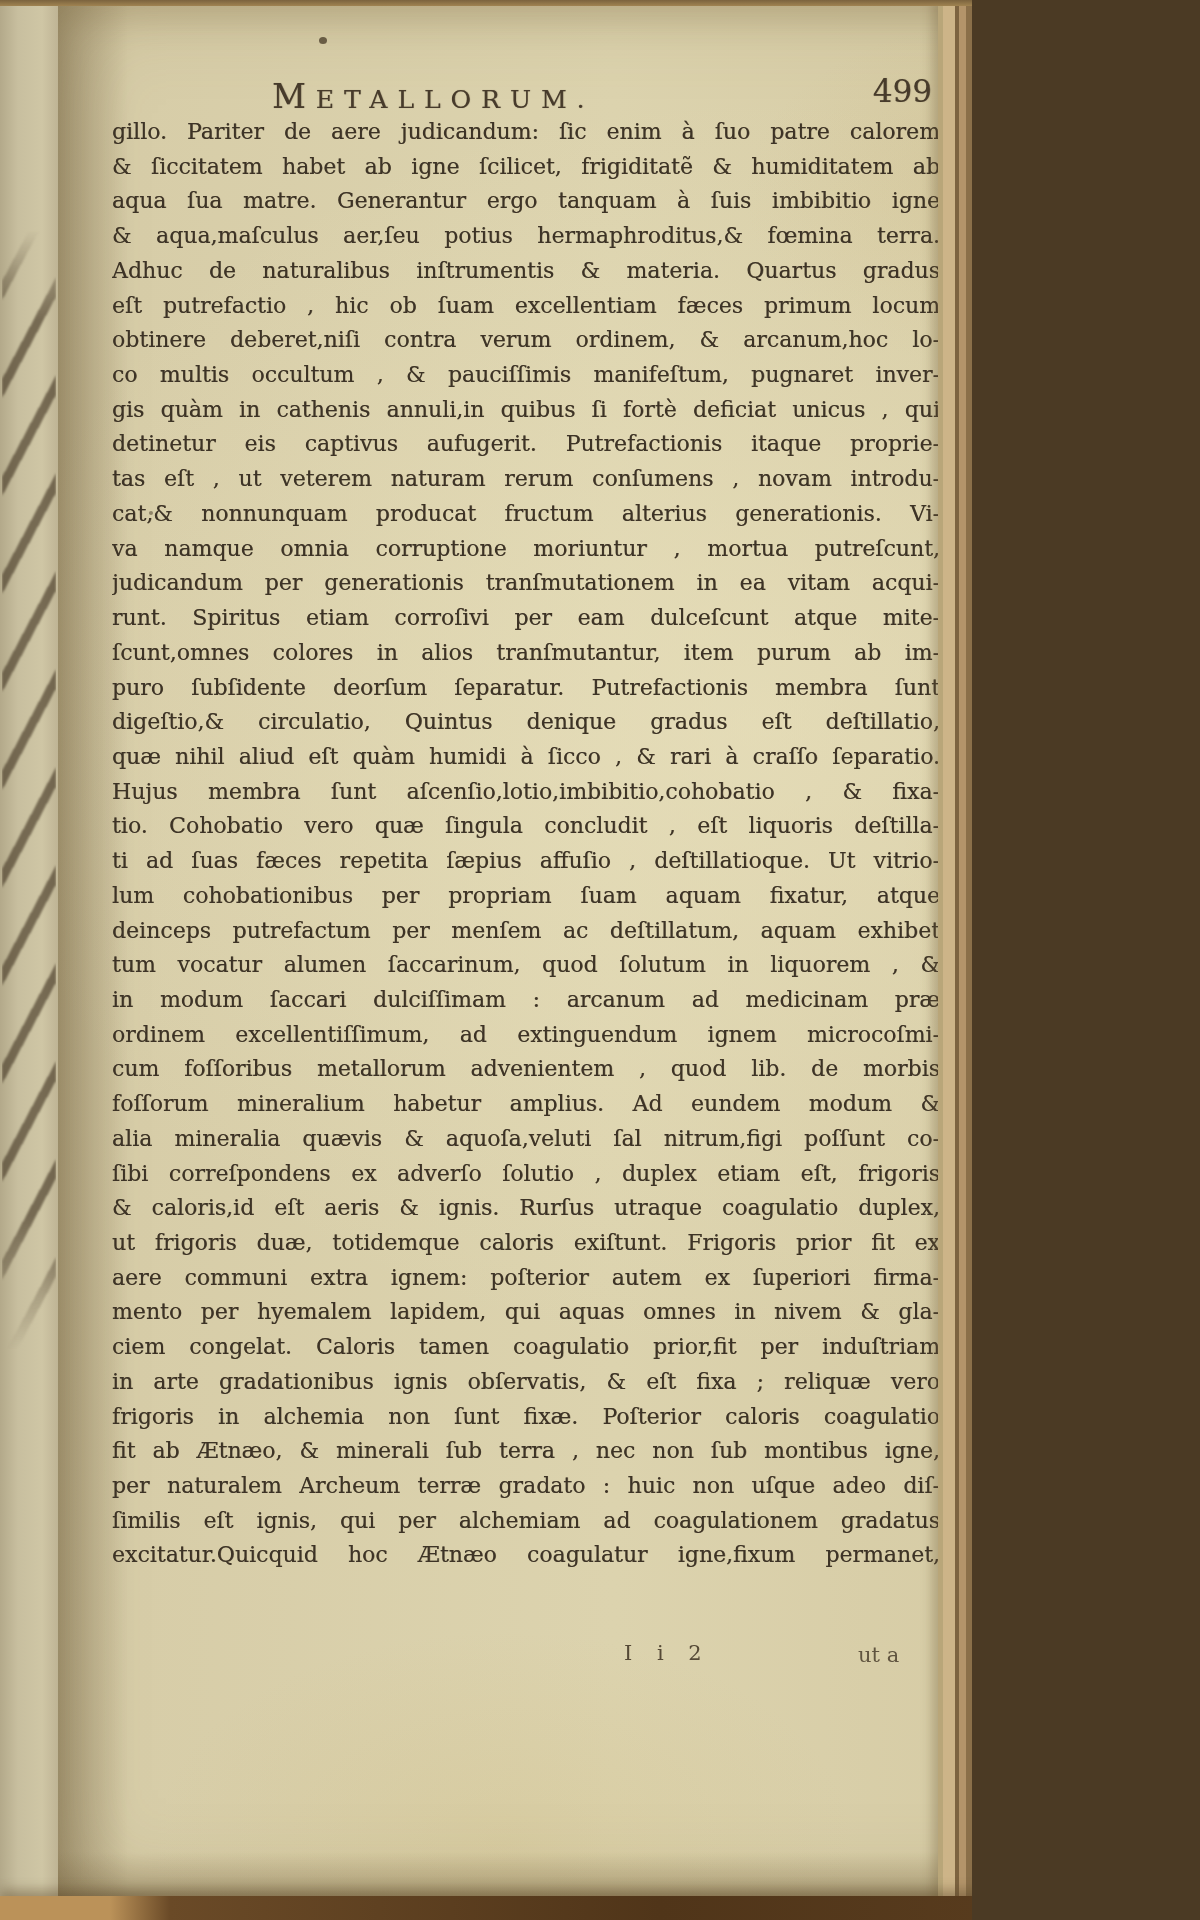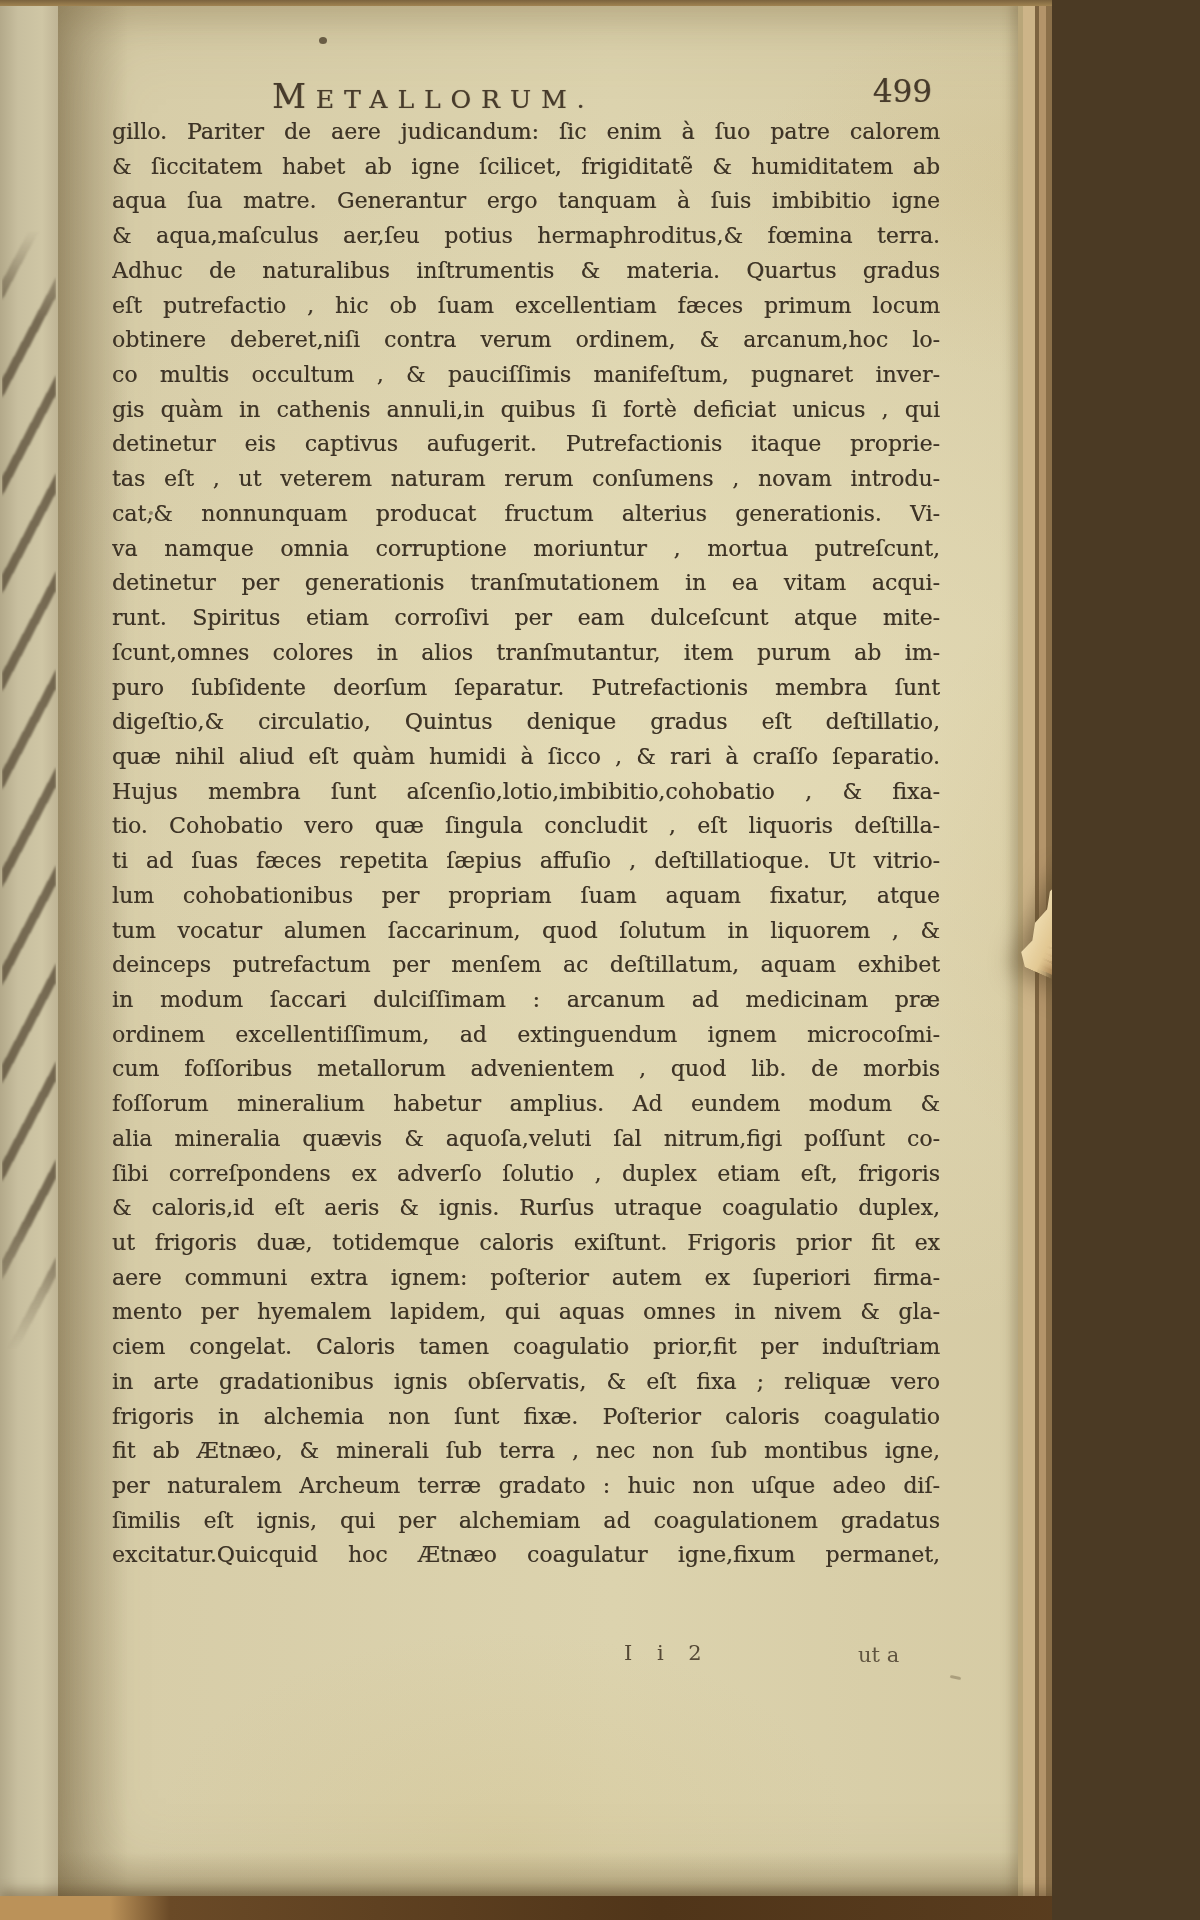--- a/index.html
+++ b/index.html
@@ -1,16 +1,16 @@
 <!DOCTYPE html>
 <html><head>
 <meta charset="utf-8">
 <style>
   html,body{margin:0;padding:0;background:#4b3a24;}
-  .scene{position:relative;width:1052px;height:1920px;overflow:hidden;
+  .scene{position:relative;width:972px;height:1920px;overflow:hidden;
          background:#737373;font-family:"DejaVu Serif","Liberation Serif",serif;}
 
   
   .facing-page{position:absolute;left:0;top:0;width:60px;height:1920px;
     background:linear-gradient(90deg,#b3a98a 0,#c8bf9f 30%,#cfc6a5 70%,#bdb293 100%);}
   .facing-text{position:absolute;left:2px;top:230px;width:54px;height:1120px;
     background:repeating-linear-gradient(118deg,
       rgba(77,64,45,0) 0 24px, rgba(77,64,45,.68) 24px 33px, rgba(77,64,45,0) 33px 46px);
     filter:blur(1.3px);
     -webkit-mask-image:linear-gradient(180deg,transparent 0,#000 8%,#000 88%,transparent 100%);
@@ -103,32 +103,32 @@
         <div class="line">&amp; aqua,maſculus aer,ſeu potius hermaphroditus,&amp; fœmina terra.</div>
         <div class="line">Adhuc de naturalibus inſtrumentis &amp; materia. Quartus gradus</div>
         <div class="line">eſt putrefactio , hic ob ſuam excellentiam fæces primum locum</div>
         <div class="line">obtinere deberet,niſi contra verum ordinem, &amp; arcanum,hoc lo-</div>
         <div class="line">co multis occultum , &amp; pauciſſimis manifeſtum, pugnaret inver-</div>
         <div class="line">gis quàm in cathenis annuli,in quibus ſi fortè deficiat unicus , qui</div>
         <div class="line">detinetur eis captivus aufugerit. Putrefactionis itaque proprie-</div>
         <div class="line">tas eſt , ut veterem naturam rerum conſumens , novam introdu-</div>
         <div class="line">cat,&amp; nonnunquam producat fructum alterius generationis. Vi-</div>
         <div class="line">va namque omnia corruptione moriuntur , mortua putreſcunt,</div>
-        <div class="line">detinetur per generationis tranſmutationem in ea vitam acqui-</div>
+        <div class="line">judicandum per generationis tranſmutationem in ea vitam acqui-</div>
         <div class="line">runt. Spiritus etiam corroſivi per eam dulceſcunt atque mite-</div>
         <div class="line">ſcunt,omnes colores in alios tranſmutantur, item purum ab im-</div>
         <div class="line">puro ſubſidente deorſum ſeparatur. Putrefactionis membra ſunt</div>
         <div class="line">digeſtio,&amp; circulatio, Quintus denique gradus eſt deſtillatio,</div>
         <div class="line">quæ nihil aliud eſt quàm humidi à ſicco , &amp; rari à craſſo ſeparatio.</div>
         <div class="line">Hujus membra ſunt aſcenſio,lotio,imbibitio,cohobatio , &amp; fixa-</div>
         <div class="line">tio. Cohobatio vero quæ ſingula concludit , eſt liquoris deſtilla-</div>
         <div class="line">ti ad ſuas fæces repetita ſæpius affuſio , deſtillatioque. Ut vitrio-</div>
         <div class="line">lum cohobationibus per propriam ſuam aquam fixatur, atque</div>
+        <div class="line">deinceps putrefactum per menſem ac deſtillatum, aquam exhibet</div>
         <div class="line">tum vocatur alumen ſaccarinum, quod ſolutum in liquorem , &amp;</div>
-        <div class="line">deinceps putrefactum per menſem ac deſtillatum, aquam exhibet</div>
         <div class="line">in modum ſaccari dulciſſimam : arcanum ad medicinam præ</div>
         <div class="line">ordinem excellentiſſimum, ad extinguendum ignem microcoſmi-</div>
         <div class="line">cum foſſoribus metallorum advenientem , quod lib. de morbis</div>
         <div class="line">foſſorum mineralium habetur amplius. Ad eundem modum &amp;</div>
         <div class="line">alia mineralia quævis &amp; aquoſa,veluti ſal nitrum,figi poſſunt co-</div>
         <div class="line">ſibi correſpondens ex adverſo ſolutio , duplex etiam eſt, frigoris</div>
         <div class="line">&amp; caloris,id eſt aeris &amp; ignis. Rurſus utraque coagulatio duplex,</div>
         <div class="line">ut frigoris duæ, totidemque caloris exiſtunt. Frigoris prior fit ex</div>
         <div class="line">aere communi extra ignem: poſterior autem ex ſuperiori firma-</div>
         <div class="line">mento per hyemalem lapidem, qui aquas omnes in nivem &amp; gla-</div>

